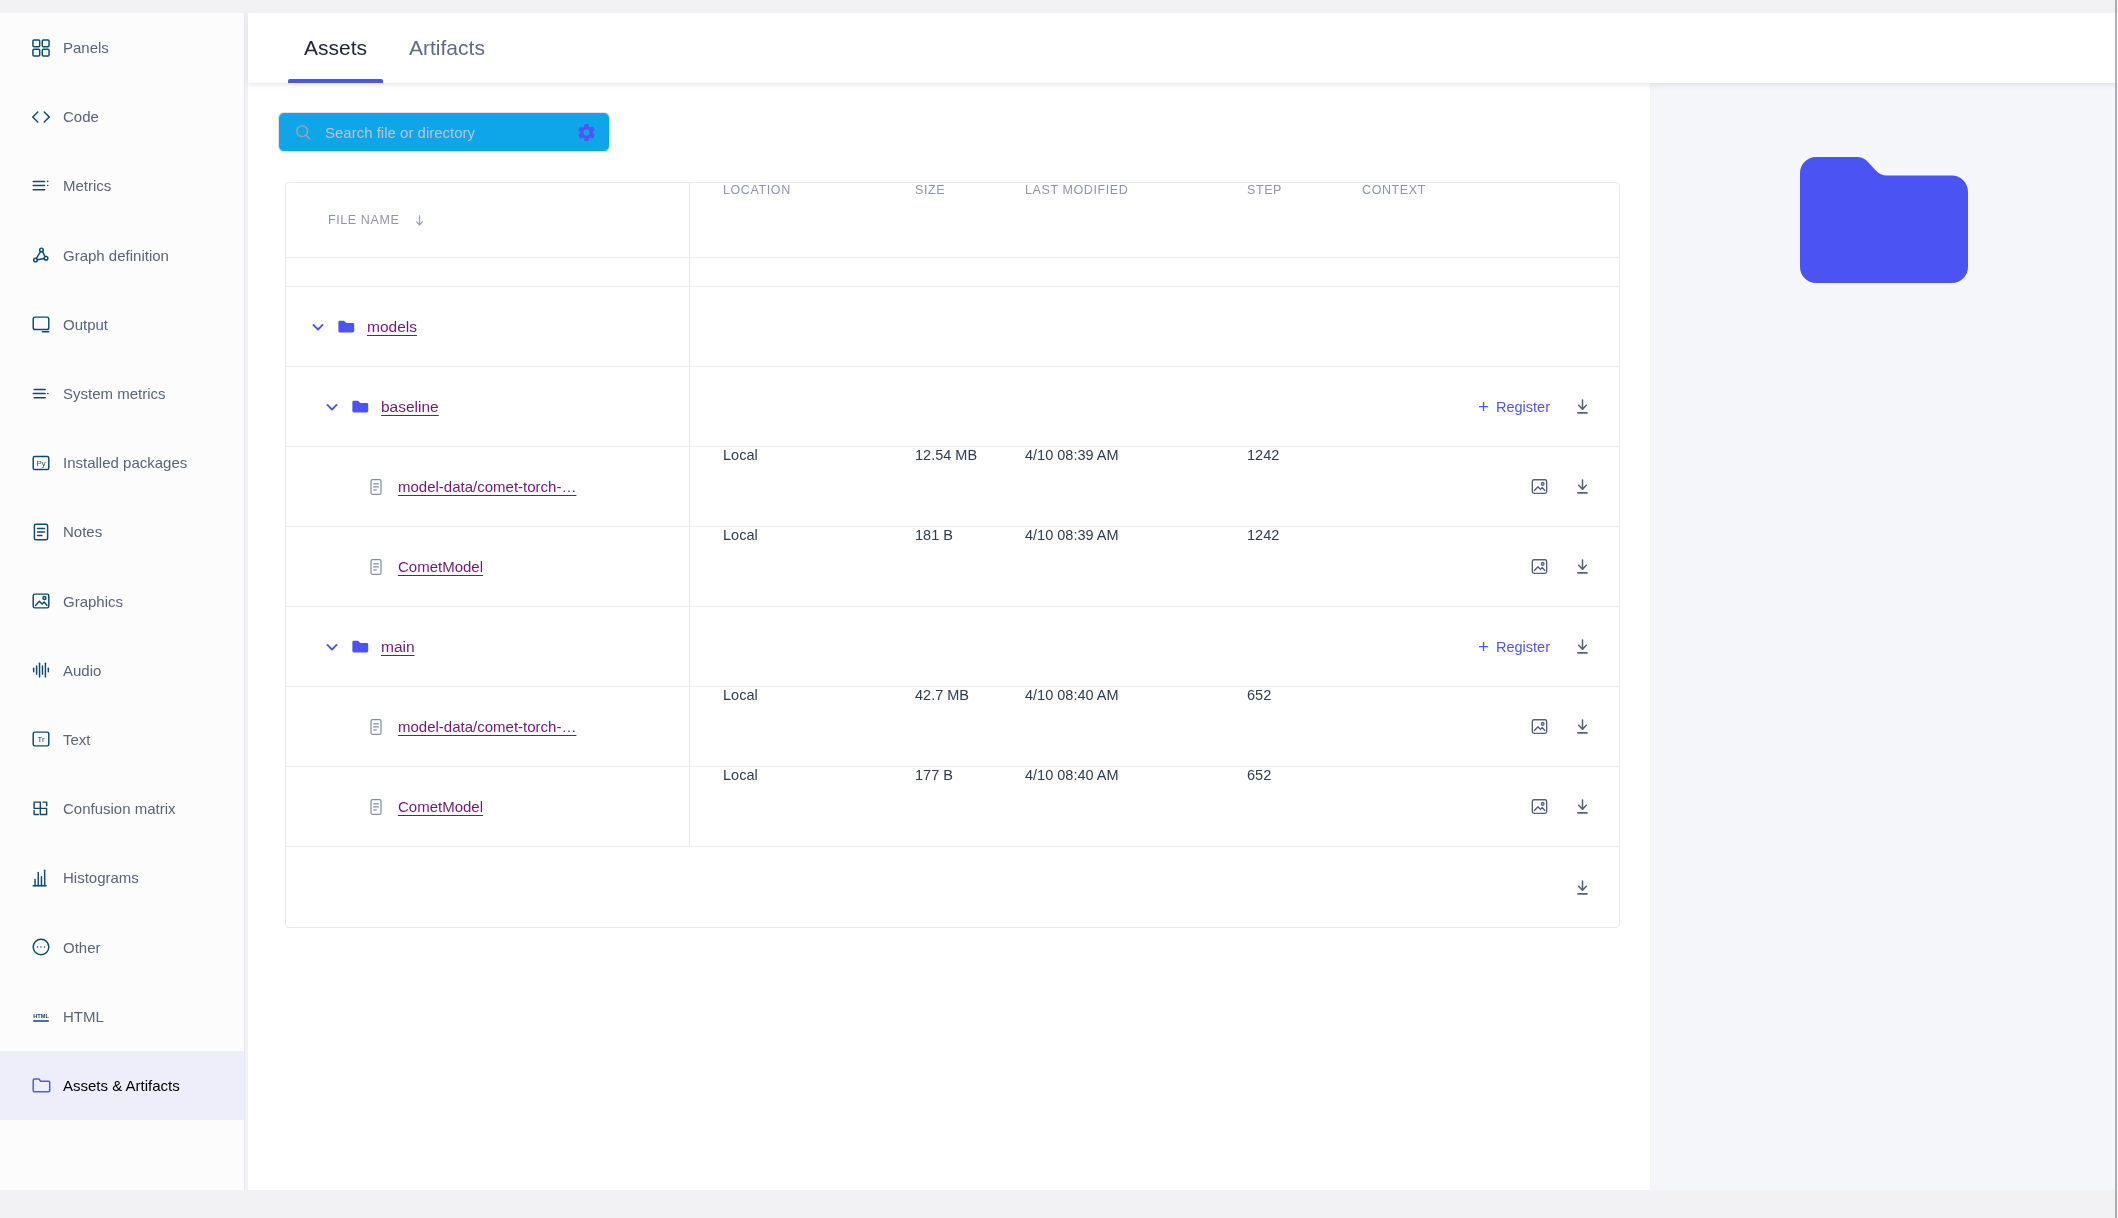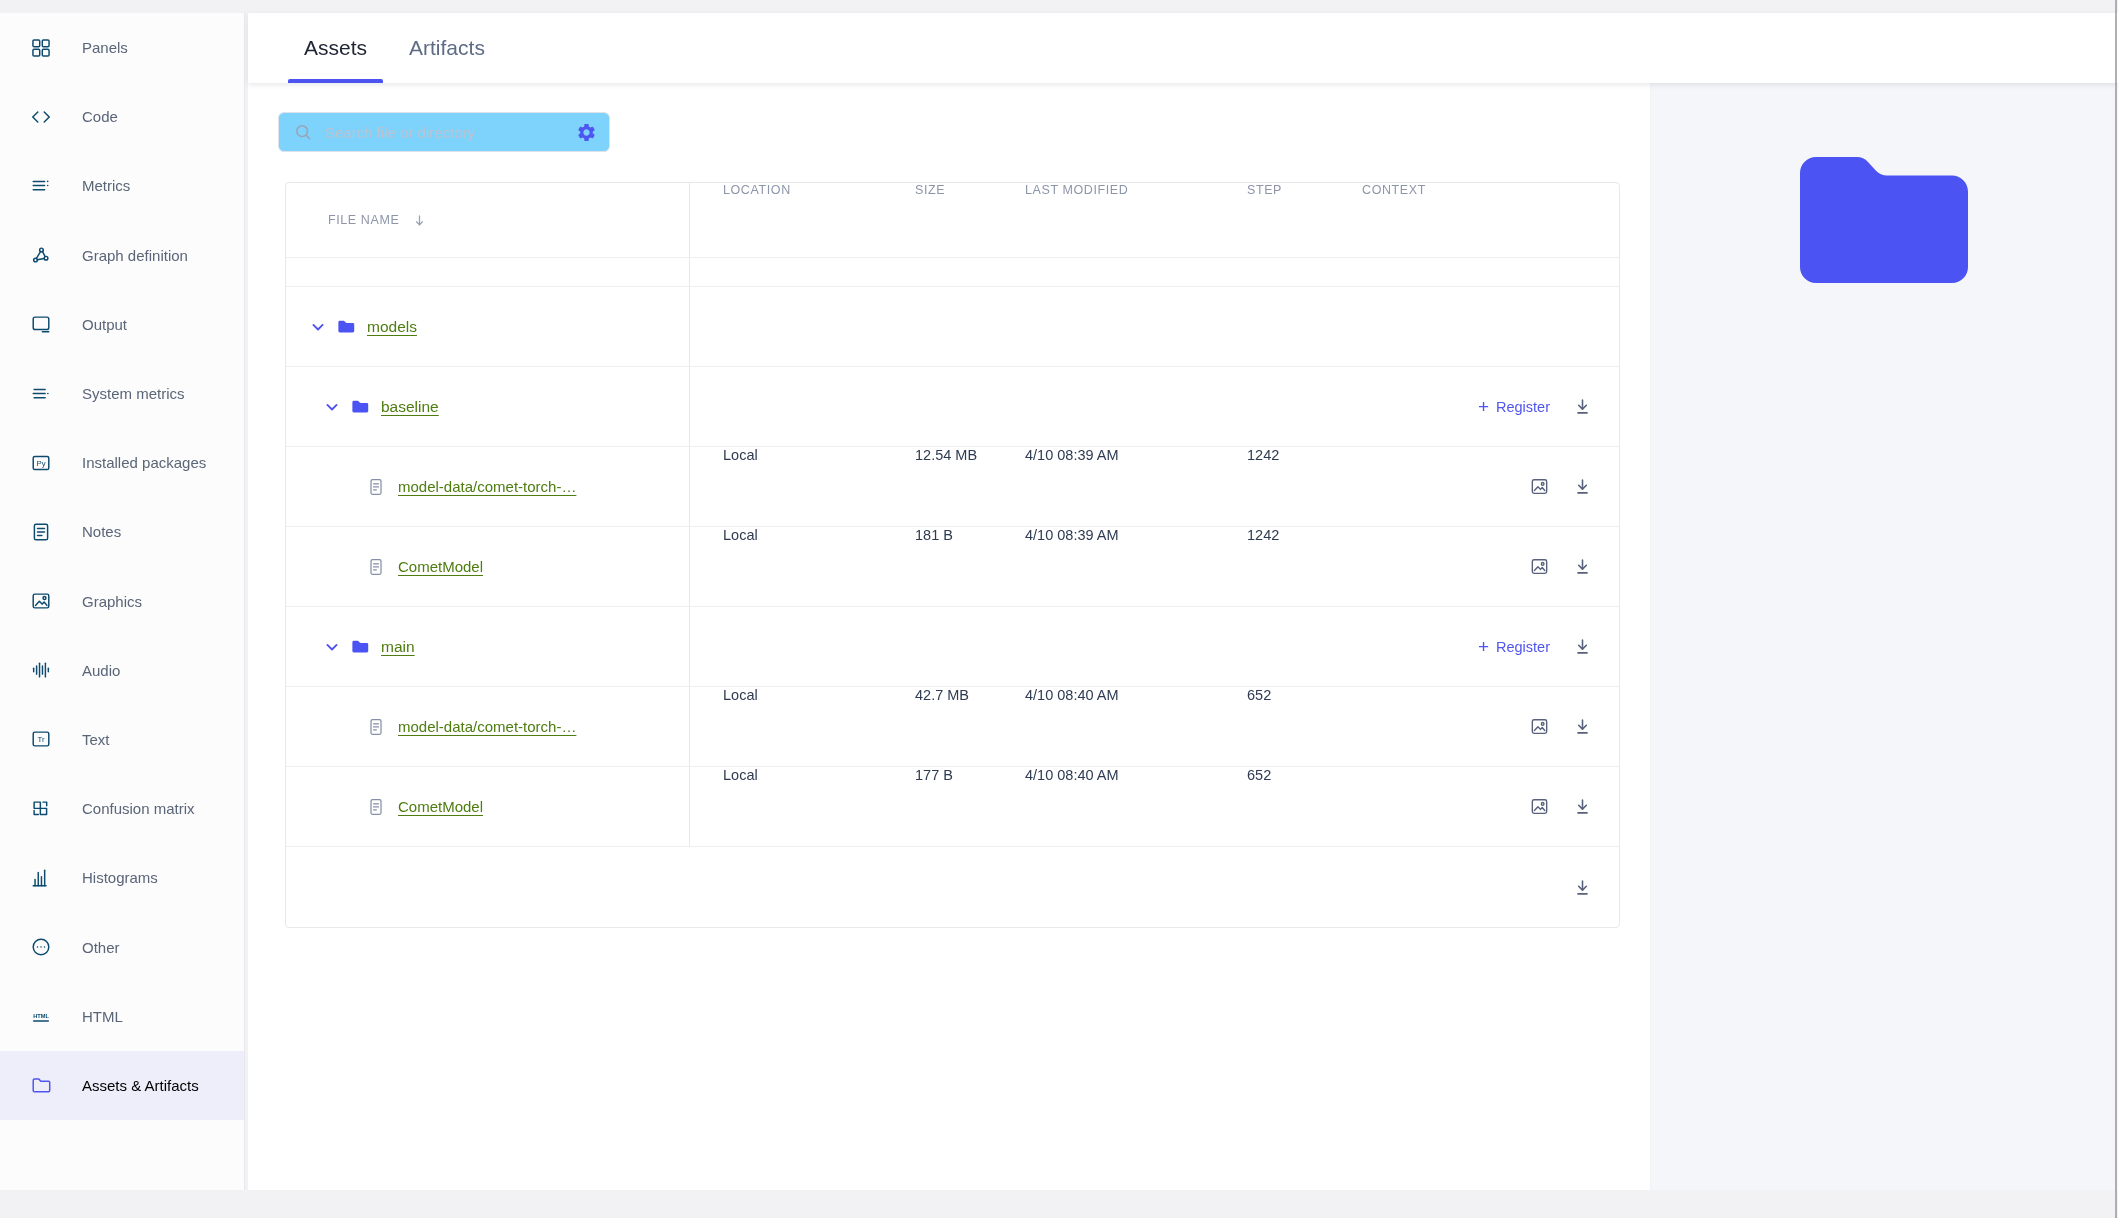--- a/index.html
+++ b/index.html
@@ -11,21 +11,21 @@
     -webkit-font-smoothing:antialiased;
   }
   
   .sidebar {
     position:absolute; left:0; top:13px; width:245px; height:1177px;
     background:#FCFCFD; border-right:1px solid #E7E8EC;
     display:flex; flex-direction:column; z-index:2;
   }
   .side-item {
     flex:0 0 69.2px; display:flex; align-items:center;
-    padding-left:30px; gap:30px; color:#5A6577; font-size:15px; cursor:pointer;
+    padding-left:30px; gap:11px; color:#5A6577; font-size:15px; cursor:pointer;
   }
   .side-item .side-ic { width:22px; height:22px; color:#0c4a6e; display:flex; }
   .side-item svg { width:22px; height:22px; display:block; }
   .side-item.active { background:#EEEEFB; color:#000000; }
   .side-item.active .side-ic { color:#4F55F0; }
   
   .tabbar {
     position:absolute; left:248px; top:13px; right:0; height:70px;
     background:#FFFFFF; box-shadow:0 2px 5px rgba(30,35,60,.10);
     display:flex; align-items:stretch; padding-left:40px; z-index:3;
@@ -39,21 +39,21 @@
     content:""; position:absolute; left:0; right:0; bottom:0; height:4px;
     background:#4B53F1; border-radius:2px 2px 0 0;
   }
   
   .content {
     position:absolute; left:248px; top:83px; width:1402px; height:1107px;
     background:#FFFFFF; z-index:1;
   }
   .search-box {
     position:absolute; left:30px; top:29px; width:332px; height:40px;
-    border:1px solid #DFE2EB; border-radius:6px; background:#7dd3fc;
+    border:1px solid #DFE2EB; border-radius:6px; background:#0ea5e9;
     display:flex; align-items:center; padding:0 12px 0 14px; gap:10px;
   }
   .search-box input {
     flex:1; border:none; outline:none; background:transparent;
     font-size:15px; color:#33405A; font-family:inherit; min-width:0;
   }
   .search-box input::placeholder { color:#BCC3D1; }
   .gear-btn { display:flex; cursor:pointer; border:none; background:none; padding:0; }
   
   .table {
@@ -74,21 +74,21 @@
   .h-row .namecell { padding-left:42px; gap:12px; }
   .spacer-row { height:29px; }
   .data-row { height:80px; font-size:14.5px; color:#2E3B52; }
   .ind-0 .namecell { padding-left:22px; }
   .ind-1 .namecell { padding-left:36px; }
   .ind-file .namecell { padding-left:80px; }
   .chev { width:20px; height:20px; display:flex; cursor:pointer; flex:0 0 20px; }
   .fold-ic { width:19px; height:19px; display:flex; margin-left:8px; flex:0 0 19px; }
   .file-ic { width:20px; height:20px; display:flex; flex:0 0 20px; color:#8490A6; }
   .fname {
-    margin-left:12px; font-size:15.5px; color:#4d7c0f;
+    margin-left:12px; font-size:15.5px; color:#701a75;
     text-decoration:underline; text-underline-offset:3px; cursor:pointer; white-space:nowrap;
   }
   .fname.file { font-size:15px; }
   .register {
     display:flex; align-items:center; gap:7px; border:none; background:none;
     color:#4F55F0; font-size:14.5px; font-family:inherit; cursor:pointer; padding:0;
   }
   .register .plus { font-size:19px; line-height:1; font-weight:400; }
   .icon-btn { display:flex; border:none; background:none; padding:0; cursor:pointer; color:#57617A; }
   .icon-btn svg { width:21px; height:21px; }

